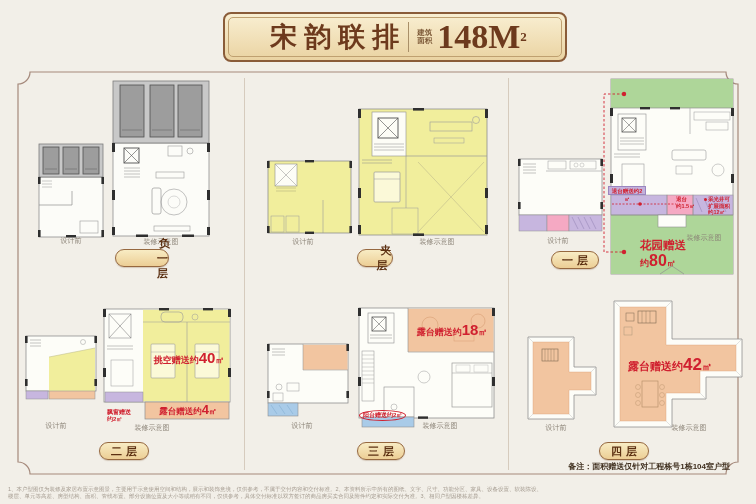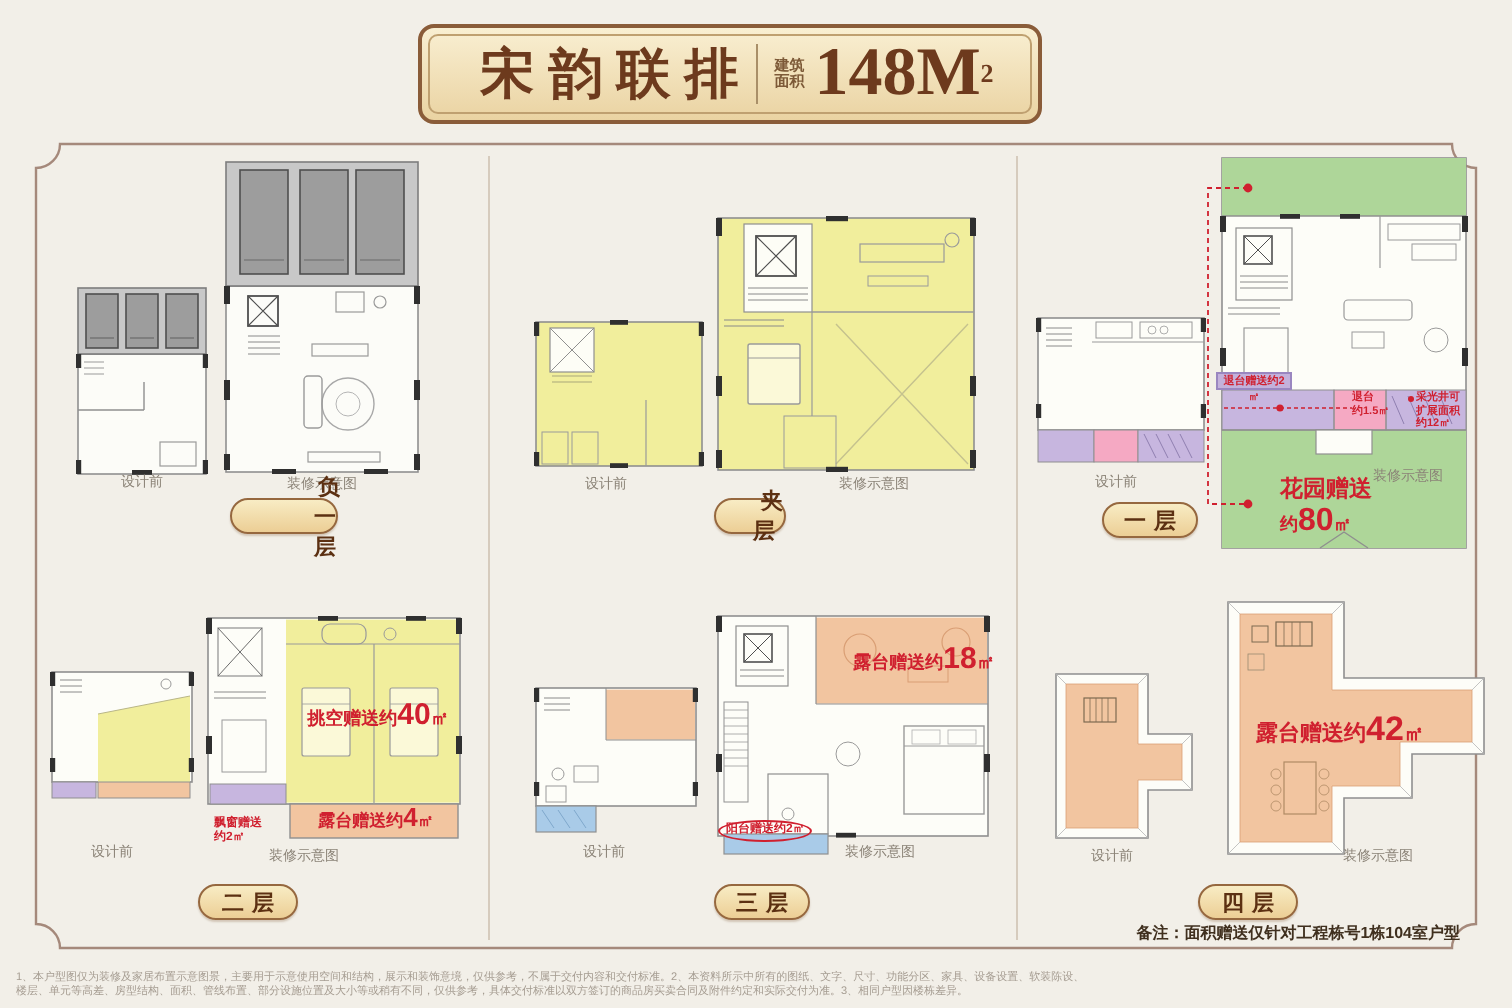--- a/index.html
+++ b/index.html
@@ -1,20 +1,20 @@
 <!DOCTYPE html>
 <html><head>
 <meta charset="utf-8">
 <style>
   html,body{margin:0;padding:0;}
   body{width:756px;height:504px;background:#f2efe8;font-family:"Liberation Sans","DejaVu Sans",sans-serif;}
   .canvas{position:relative;width:756px;height:504px;background:#f2efe8;overflow:hidden;}
 
   
-  .title-badge{position:absolute;left:209px;top:12px;width:312px;height:50px;
+  .title-badge{position:absolute;left:223px;top:12px;width:344px;height:50px;
     background:linear-gradient(#f9efd2,#ead3a2);border:2px solid #8a5c39;border-radius:8px;
     display:flex;align-items:center;justify-content:center;box-sizing:border-box;}
   .title-badge::before{content:"";position:absolute;inset:3px;border:1px solid #bfa070;border-radius:5px;pointer-events:none;}
   .title-name{font-family:"Liberation Serif","DejaVu Serif",serif;font-size:27px;font-weight:700;
     color:#6d3a1d;letter-spacing:7px;text-indent:7px;}
   .title-divider{width:1px;height:30px;background:#a98f68;margin:0 8px 0 2px;}
   .title-area-label{width:17px;font-size:7.5px;line-height:8px;color:#7d5a38;word-break:break-all;margin-right:3px;font-weight:700;}
   .title-area-number{font-family:"Liberation Serif","DejaVu Serif",serif;font-size:34px;font-weight:700;color:#6d3a1d;line-height:1;}
   .title-area-sup{font-family:"Liberation Serif","DejaVu Serif",serif;font-size:13px;font-weight:700;color:#6d3a1d;vertical-align:14px;}
 
@@ -437,21 +437,21 @@
     <rect x="4" y="110" width="52" height="10" fill="#a9cbe8" stroke="#8f8f8f" stroke-width="0.6"></rect>
     <g fill="#2f2f2f">
         <rect x="0" y="1" width="3" height="8"></rect>
         <rect x="134" y="1" width="3" height="8"></rect>
         <rect x="0" y="70" width="3" height="9"></rect>
         <rect x="134" y="70" width="3" height="9"></rect>
         <rect x="60" y="109.4" width="10" height="2.4"></rect>
       </g>
   </svg>
 
-  <div class="ann a-lg" style="left:420px;top:322px;width:84px;">
+  <div class="ann a-lg" style="left:410px;top:322px;width:84px;">
     <span class="pre">露台赠送约</span><span class="val">18</span><span class="unit">㎡</span>
   </div>
   <div class="ann-sm oval" style="left:359px;top:410px;font-size:6px;line-height:7px;">阳台赠送约2㎡</div>
 
   <div class="plan-label" style="left:267px;top:421px;">设计前</div>
   <div class="plan-label" style="left:405px;top:421px;">装修示意图</div>
   <div class="floor-badge" style="left:357px;top:442px;width:48px;height:18px;">三层</div>
 
   <svg class="plan" style="left:522px;top:333px;" width="76" height="88" viewBox="0 0 76 88">
     <path d="M6 4 H52 V34 H74 V62 H52 V86 H6 Z" fill="#fdfdf8" stroke="#8f8f8f" stroke-width="0.8"></path>

